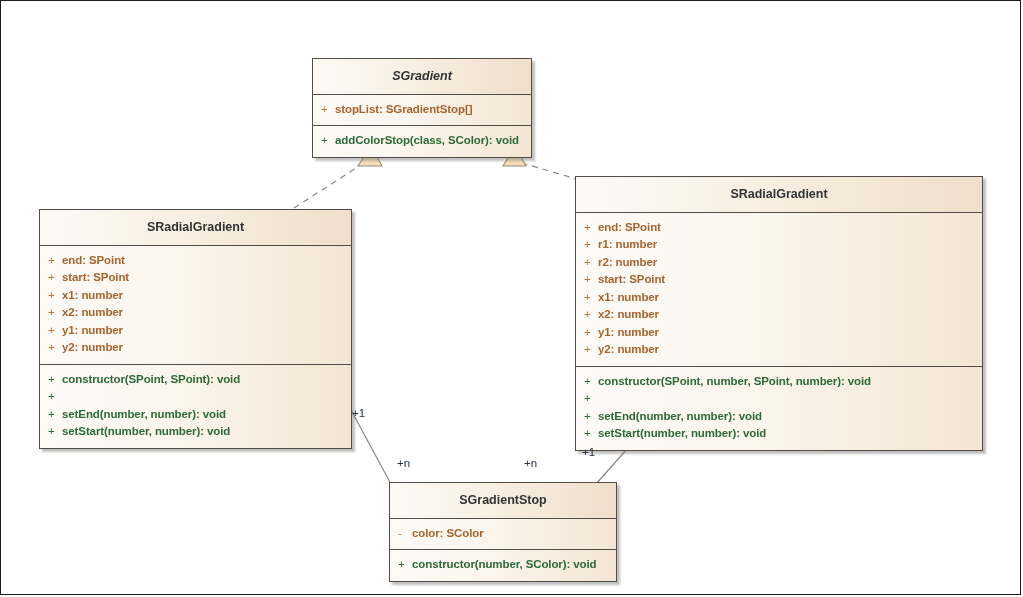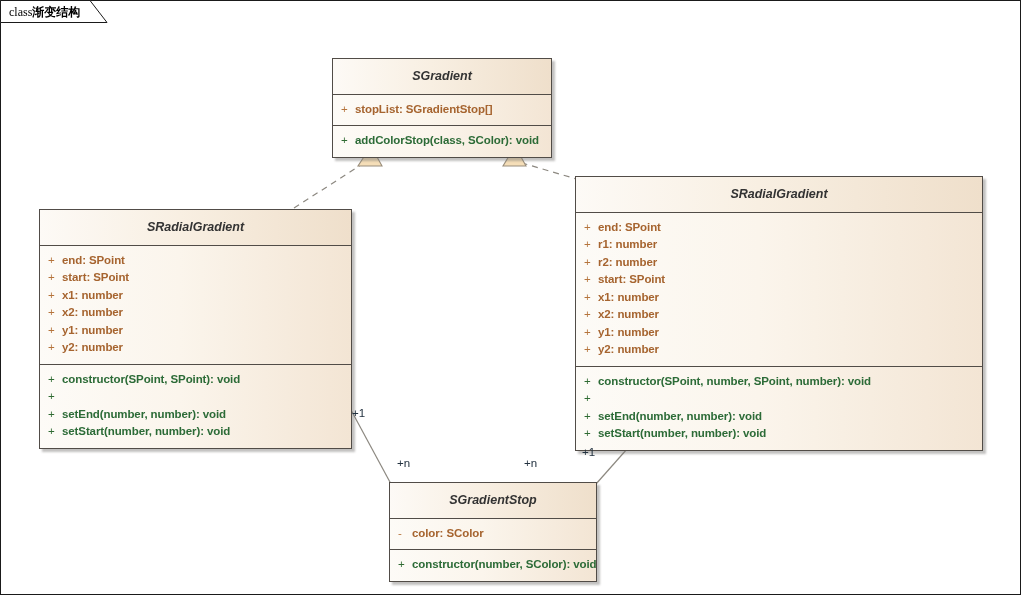--- a/index.html
+++ b/index.html
@@ -76,21 +76,20 @@
     border-bottom: 1px solid #514C47;
     background: linear-gradient(to right, #FDFAF6 0%, #F8EFE2 45%, #EFDFCB 100%);
     text-align: center;
     color: #333333;
     font-size: 12.5px;
     font-weight: 700;
     line-height: 1;
     padding-top: 11px;
     padding-bottom: 11px;
     white-space: nowrap;
-    font-style: italic;
   }
   .uml-header.abstract {
     font-style: italic;
   }
   .uml-compartment {
     box-sizing: border-box;
     padding: 6px 0 7px 0;
   }
   .uml-compartment + .uml-compartment {
     border-top: 1px solid #514C47;
@@ -125,26 +124,20 @@
     white-space: nowrap;
   }
 </style>
 </head>
 <body>
 
 <div id="canvas">
 
   <div id="frame"></div>
 
-  <div id="frame-tab">
-    <svg width="108" height="27" viewBox="0 0 108 27">
-      <path d="M 0.5 0.5 L 90 0.5 L 107 22.5 L 0.5 22.5 Z" fill="#ffffff" stroke="#1a1a1a" stroke-width="1"></path>
-    </svg>
-    <div id="frame-tab-label"><span class="latin">class</span><span class="cjk">渐变结构</span></div>
-  </div>
 
   <svg id="links" viewBox="0 0 1023 597">
     <defs></defs>
 
     <g>
       <line x1="294" y1="208" x2="364" y2="163" stroke="#8C8880" stroke-width="1.2" stroke-dasharray="6,5"></line>
       <path d="M 371 146 L 382 166 L 358 166 Z" fill="#F5DEB8" stroke="#9A8E7C" stroke-width="1.1"></path>
     </g>
 
     <g>
@@ -159,21 +152,21 @@
     <g>
       <line x1="596" y1="484" x2="635" y2="440" stroke="#8C8880" stroke-width="1.2"></line>
     </g>
   </svg>
 
   <div class="mult-label" style="left:352px; top:407px;">+1</div>
   <div class="mult-label" style="left:397px; top:457px;">+n</div>
   <div class="mult-label" style="left:524px; top:457px;">+n</div>
   <div class="mult-label" style="left:582px; top:446px;">+1</div>
 
-  <div class="uml-class" style="left:332px; top:58px; width:220px;">
+  <div class="uml-class" style="left:312px; top:58px; width:220px;">
     <div class="uml-header abstract">SGradient</div>
     <div class="uml-compartment">
       <div class="uml-row attr-row">
         <span class="uml-vis">+</span>
         <span class="uml-text">stopList: SGradientStop[]</span>
       </div>
     </div>
     <div class="uml-compartment">
       <div class="uml-row meth-row">
         <span class="uml-vis">+</span>
@@ -277,21 +270,21 @@
         <span class="uml-vis">+</span>
         <span class="uml-text">setEnd(number, number): void</span>
       </div>
       <div class="uml-row meth-row">
         <span class="uml-vis">+</span>
         <span class="uml-text">setStart(number, number): void</span>
       </div>
     </div>
   </div>
 
-  <div class="uml-class" style="left:389px; top:482px; width:208px;">
+  <div class="uml-class" style="left:389px; top:482px; width:228px;">
     <div class="uml-header">SGradientStop</div>
     <div class="uml-compartment">
       <div class="uml-row attr-row">
         <span class="uml-vis">-</span>
         <span class="uml-text">color: SColor</span>
       </div>
     </div>
     <div class="uml-compartment">
       <div class="uml-row meth-row">
         <span class="uml-vis">+</span>

